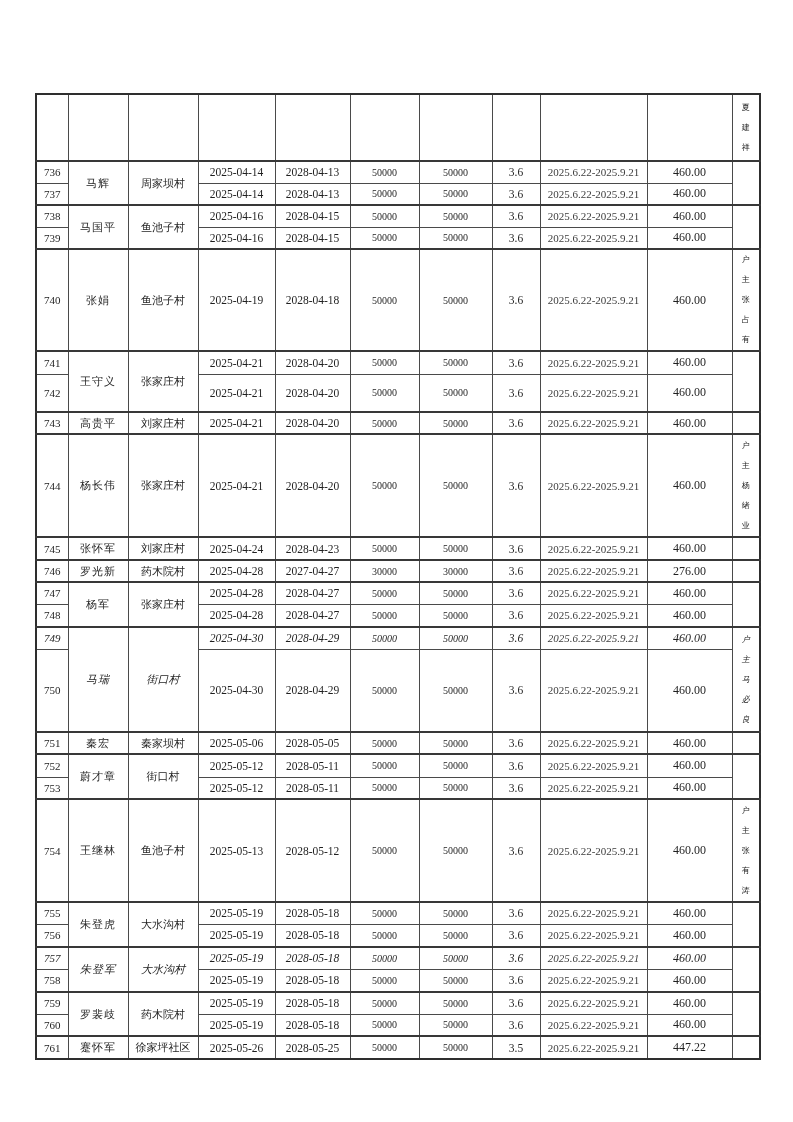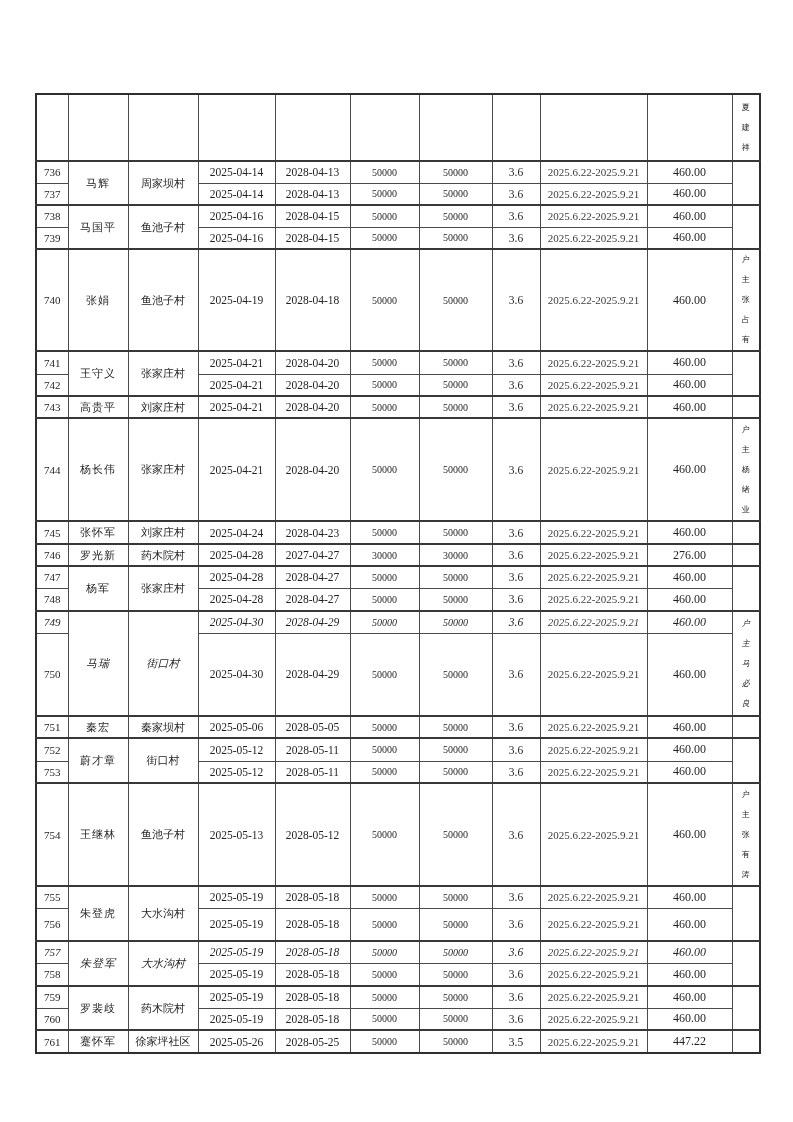--- a/index.html
+++ b/index.html
@@ -138,21 +138,21 @@
           <td class="c-village" rowspan="2">张家庄村</td>
           <td class="c-date">2025-04-21</td>
           <td class="c-date">2028-04-20</td>
           <td class="c-amt">50000</td>
           <td class="c-amt">50000</td>
           <td class="c-rate">3.6</td>
           <td class="c-period">2025.6.22-2025.9.21</td>
           <td class="c-interest">460.00</td>
           <td class="c-remark" rowspan="2"><div class="vtext"></div></td>
         </tr>
-        <tr style="height: 22px;">
+        <tr style="height: 38px;">
           <td class="c-seq">742</td>
           <td class="c-date">2025-04-21</td>
           <td class="c-date">2028-04-20</td>
           <td class="c-amt">50000</td>
           <td class="c-amt">50000</td>
           <td class="c-rate">3.6</td>
           <td class="c-period">2025.6.22-2025.9.21</td>
           <td class="c-interest">460.00</td>
         </tr>
         <tr class="group-start" style="height: 22px;">
@@ -308,21 +308,21 @@
           <td class="c-village" rowspan="2">大水沟村</td>
           <td class="c-date">2025-05-19</td>
           <td class="c-date">2028-05-18</td>
           <td class="c-amt">50000</td>
           <td class="c-amt">50000</td>
           <td class="c-rate">3.6</td>
           <td class="c-period">2025.6.22-2025.9.21</td>
           <td class="c-interest">460.00</td>
           <td class="c-remark" rowspan="2"><div class="vtext"></div></td>
         </tr>
-        <tr style="height: 33px;">
+        <tr style="height: 23px;">
           <td class="c-seq">756</td>
           <td class="c-date">2025-05-19</td>
           <td class="c-date">2028-05-18</td>
           <td class="c-amt">50000</td>
           <td class="c-amt">50000</td>
           <td class="c-rate">3.6</td>
           <td class="c-period">2025.6.22-2025.9.21</td>
           <td class="c-interest">460.00</td>
         </tr>
         <tr class="group-start" style="height: 22px; font-style: italic;">

